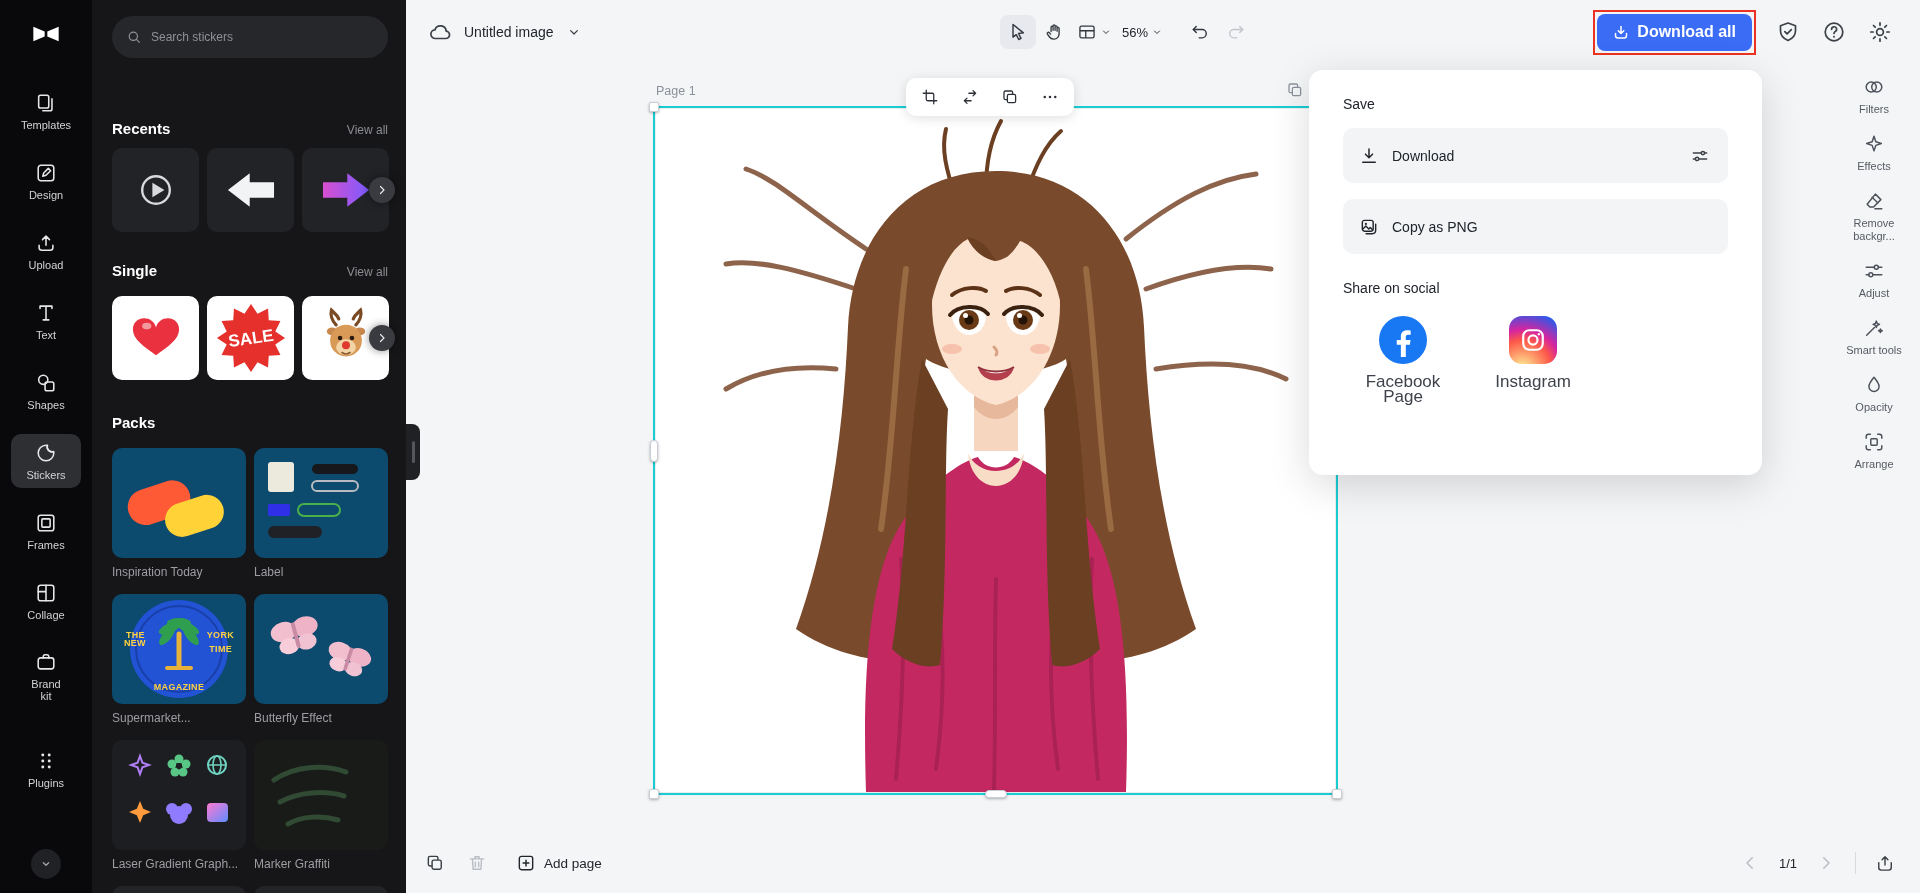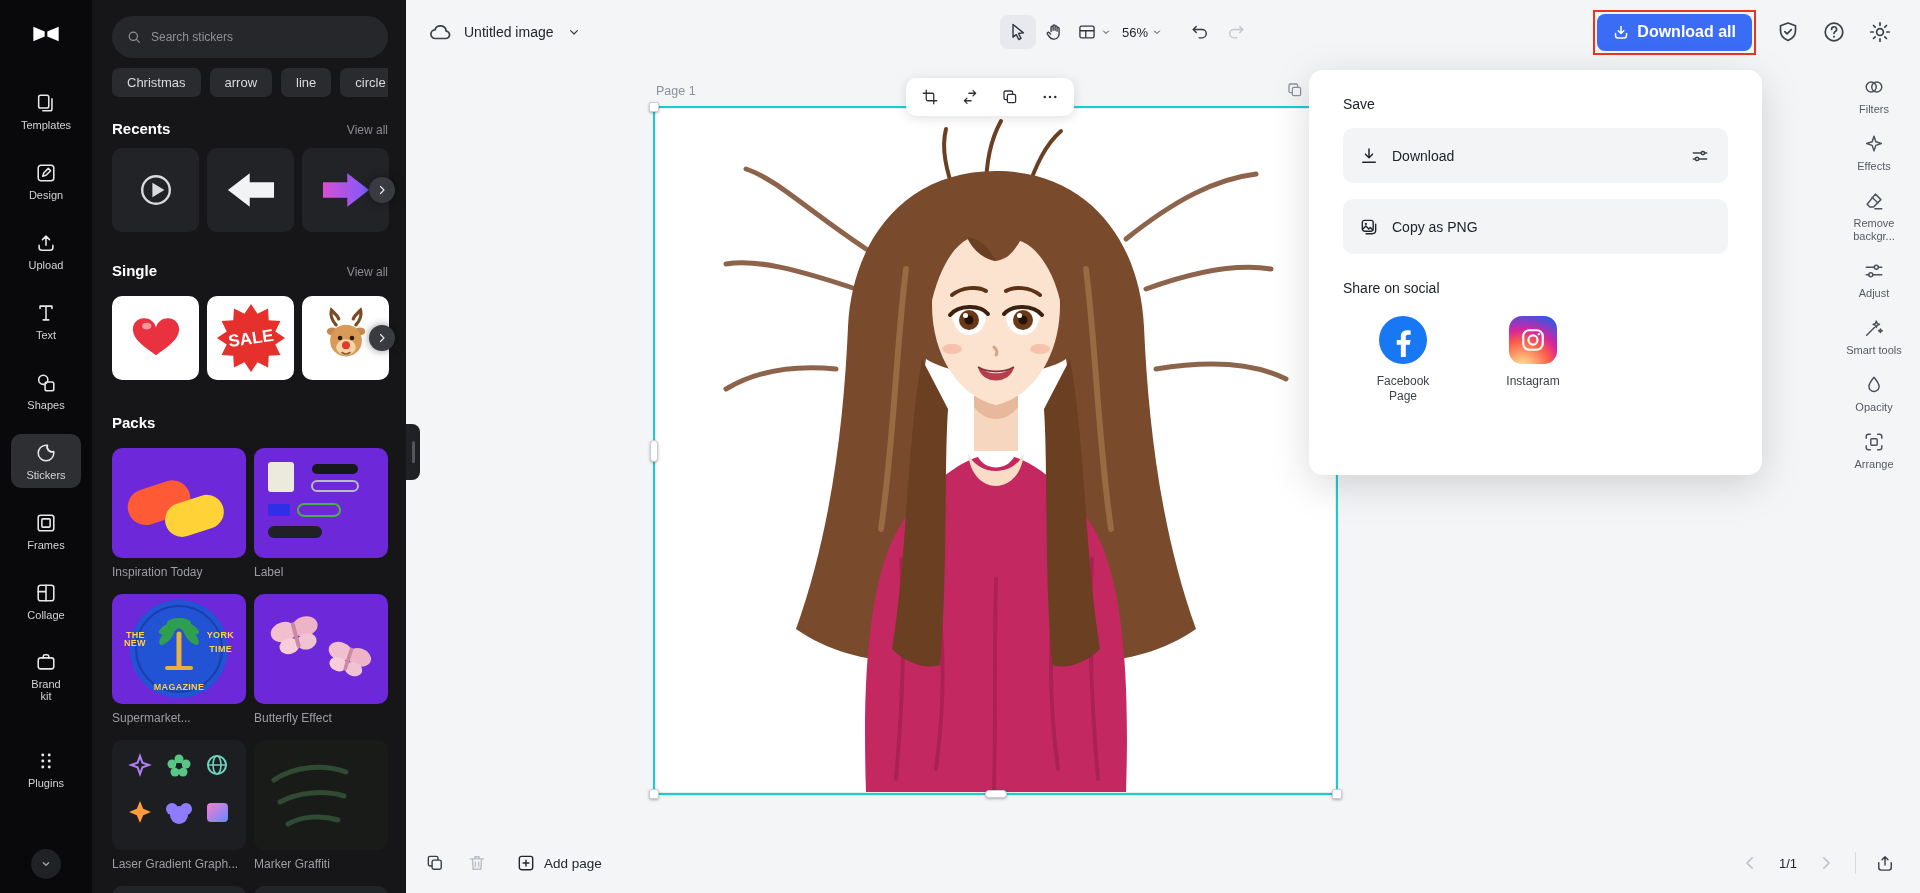--- a/index.html
+++ b/index.html
@@ -32,21 +32,21 @@
 .view-all{font-size:12px;color:#8b8d92;cursor:pointer}
 .thumb-row{position:absolute;left:20px;width:276px;display:flex;gap:8px}
 .thumb{width:87px;height:84px;border-radius:10px;display:flex;align-items:center;justify-content:center;position:relative;overflow:hidden;cursor:pointer;flex:0 0 auto}
 .thumb.dark{background:#222327}
 .thumb.light{background:#fff}
 .row-chev{position:absolute;right:-7px;top:50%;transform:translateY(-50%);width:26px;height:26px;border-radius:50%;background:#3a3b40;color:#e7e8ea;display:flex;align-items:center;justify-content:center;box-shadow:0 0 8px rgba(0,0,0,.45);cursor:pointer}
 .packs-title{position:absolute;left:20px;top:414px;font-size:15px;font-weight:bold;color:#fff}
 .packs-grid{position:absolute;left:20px;top:448px;width:276px;display:grid;grid-template-columns:134px 134px;column-gap:8px;row-gap:15px}
 .pack{display:flex;flex-direction:column;gap:7px;cursor:pointer}
 .pack-thumb{width:134px;height:110px;border-radius:10px;position:relative;overflow:hidden}
-.pack-thumb.light{background:#6d28d9}
+.pack-thumb.light{background:#0c4a6e}
 .pack-thumb.dark{background:#1d1e21}
 .pack-name{font-size:12px;color:#9d9ea3;white-space:nowrap;overflow:hidden;text-overflow:ellipsis;max-width:134px}
 .badge-text{position:absolute;color:#ffd23f;font-size:9px;font-weight:bold;letter-spacing:.3px}
 .partial-row{position:absolute;left:20px;top:886px;width:276px;display:flex;gap:8px}
 .partial-thumb{width:134px;height:30px;border-radius:10px 10px 0 0;background:#232428}
 .panel-tab{position:absolute;left:406px;top:424px;width:14px;height:56px;background:#202124;border-radius:0 8px 8px 0;z-index:31;display:flex;align-items:center;justify-content:center;cursor:pointer}
 .panel-tab::after{content:"";width:3px;height:22px;border-radius:2px;background:#55565c}
 
 
 .toolbar{position:absolute;left:406px;top:0;right:0;height:64px;z-index:20}
@@ -78,21 +78,21 @@
 .fb-btn{width:36px;height:30px;border-radius:6px;display:flex;align-items:center;justify-content:center;color:#2c3036;cursor:pointer}
 
 
 .popover{position:absolute;left:1309px;top:70px;width:453px;height:405px;background:#fff;border-radius:14px;box-shadow:0 10px 40px rgba(0,0,0,.15);z-index:40;padding:26px 34px}
 .pop-title{font-size:14px;color:#20242b;margin-bottom:16px}
 .pop-row{width:385px;height:55px;background:#f3f4f6;border-radius:10px;display:flex;align-items:center;padding:0 16px;gap:13px;margin-bottom:16px;cursor:pointer;color:#22262c}
 .pr-label{font-size:14px;color:#20242b;flex:1}
 .share-title{font-size:14px;color:#20242b;margin:26px 0 20px}
 .social-row{display:flex;gap:58px;padding-left:24px}
 .social{display:flex;flex-direction:column;align-items:center;gap:10px;width:72px;cursor:pointer}
-.s-label{font-size:12px;color:#3e434b;text-align:center;line-height:15px}
+.s-label{font-size:17px;color:#3e434b;text-align:center;line-height:15px}
 .ig-icon{width:48px;height:48px;border-radius:13px;background:radial-gradient(circle at 28% 110%,#fdf497 0%,#fd5949 45%,#d6249f 62%,#285AEB 92%);display:flex;align-items:center;justify-content:center}
 
 
 .right-rail{position:absolute;right:8px;top:76px;width:76px;display:flex;flex-direction:column;gap:17px;align-items:center;z-index:6}
 .rail-item{display:flex;flex-direction:column;align-items:center;gap:5px;color:#4c515a;cursor:pointer;width:76px}
 .rail-item .ri{width:22px;height:22px}
 .rail-item .rl{font-size:11px;color:#565b63;text-align:center;line-height:13px}
 
 
 .bottom-bar{position:absolute;left:406px;right:0;bottom:0;height:60px;z-index:10}
@@ -217,26 +217,20 @@
     </div>
   </aside>
 
   <aside class="panel">
     <div class="search-box">
       <svg width="16" height="16" viewBox="0 0 24 24" fill="none" stroke="currentColor" stroke-width="1.8" stroke-linecap="round">
           <circle cx="11" cy="11" r="6.2"></circle>
           <path d="M15.6 15.6L20 20"></path>
         </svg>
       <input type="text" placeholder="Search stickers" style="">
-    </div>
-    <div class="chips">
-      <span class="chip">Christmas</span>
-      <span class="chip">arrow</span>
-      <span class="chip">line</span>
-      <span class="chip">circle</span>
     </div>
 
     <div class="sec-head" style="top:120px">
       <span class="sec-title">Recents</span>
       <span class="view-all">View all</span>
     </div>
     <div class="thumb-row" style="top:148px">
       <div class="thumb dark">
         <svg width="60" height="60" viewBox="0 0 100 100">
             <circle cx="50" cy="50" r="23" stroke="#d9dadd" stroke-width="4" fill="none"></circle>

